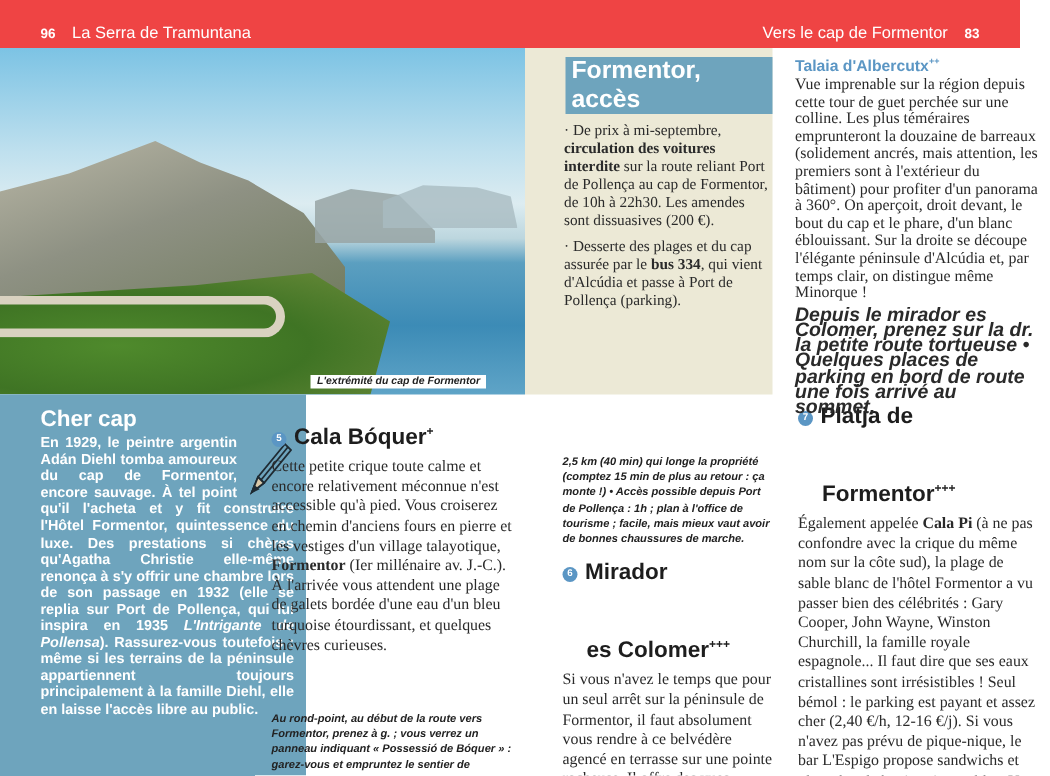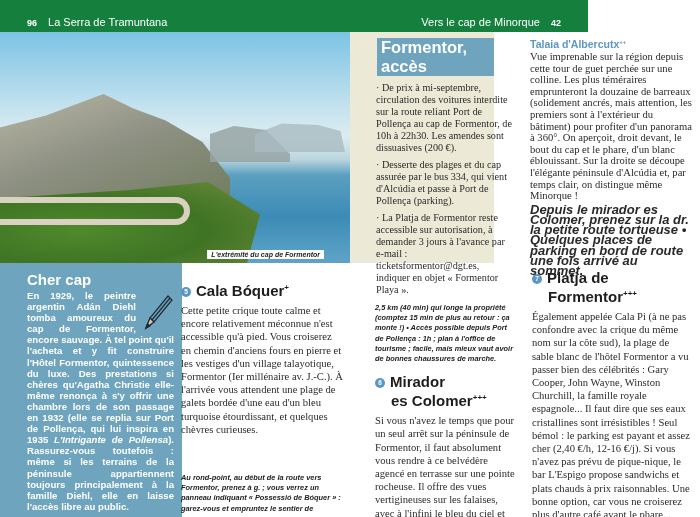--- a/index.html
+++ b/index.html
@@ -1,19 +1,19 @@
 <!DOCTYPE html>
 <html><head>
 <meta charset="utf-8">
 <style>
   * { box-sizing: border-box; margin: 0; padding: 0; }
   html, body { width: 700px; height: 517px; overflow: hidden; background: #ffffff; }
   body { position: relative; font-family: "Liberation Serif", serif; color: #2a2a2a; }
 
-  .header { position: absolute; left: 0; top: 0; width: 588px; height: 32px; background: #15803d; color: #fff;
+  .header { position: absolute; left: 0; top: 0; width: 680px; height: 32px; background: #ef4444; color: #fff;
     font-family: "Liberation Sans", sans-serif; font-size: 11px; }
   .header .left { position: absolute; left: 27px; top: 16px; }
   .header .right { position: absolute; right: 27px; top: 16px; }
   .header .pnum { font-size: 9px; font-weight: bold; margin-right: 8px; }
   .header .right .pnum { margin-right: 0; margin-left: 8px; }
 
   .photo { position: absolute; left: 0; top: 32px; width: 350px; height: 231px; overflow: hidden;
     background: linear-gradient(180deg, #7cc3e4 0%, #bfe0ee 30%, #dcecf1 45%, #bcd6de 55%, #5b9fc0 62%, #3c8bb6 80%, #5fa4c7 100%); }
   .photo .cliff { position: absolute; left: 0; top: 62px; width: 230px; height: 120px;
     background: linear-gradient(160deg, #b9b7a6 0%, #8e9183 45%, #6f7a5c 100%);
@@ -23,65 +23,65 @@
   .photo .cliff3 { position: absolute; left: 255px; top: 90px; width: 90px; height: 30px; background: #a9bbc2;
     clip-path: polygon(0 40%, 30% 5%, 70% 10%, 95% 30%, 100% 100%, 0 100%); opacity: .8; }
   .photo .green { position: absolute; left: 0; top: 150px; width: 260px; height: 81px;
     background: radial-gradient(ellipse at 30% 60%, #4f8a2c 0%, #3f7424 50%, #6a8a3a 100%);
     clip-path: polygon(0 20%, 50% 10%, 80% 0, 100% 40%, 95% 100%, 0 100%); }
   .photo .road { position: absolute; left: 0; top: 165px; width: 190px; height: 28px; border: 6px solid #d9d2c0;
     border-radius: 0 40px 40px 0; border-left: none; }
   .caption { position: absolute; right: 26px; bottom: 4px; background: #fff; color: #222;
     font-family: "Liberation Sans", sans-serif; font-size: 7px; font-style: italic; font-weight: bold; padding: 1px 4px; }
 
-  .chercap { position: absolute; left: 0; top: 263px; width: 182px; height: 254px; background: #6ea4bd; color: #fff;
+  .chercap { position: absolute; left: 0; top: 263px; width: 204px; height: 254px; background: #6ea4bd; color: #fff;
     font-family: "Liberation Sans", sans-serif; padding: 8px 8px 0 27px; }
   .chercap h2 { font-size: 15px; font-weight: bold; margin-bottom: 2px; }
   .chercap p { font-size: 9.6px; font-weight: bold; line-height: 11.1px; text-align: justify; }
   .chercap .pencil { float: right; width: 34px; height: 40px; margin: 2px 0 0 4px; }
 
   .col { position: absolute; font-size: 10.6px; line-height: 13.2px; }
   .col p.body { margin-bottom: 6px; }
   .col .note { font-family: "Liberation Sans", sans-serif; font-style: italic; font-weight: bold; font-size: 7.4px; line-height: 10.2px; color: #222; margin-top: 37px; }
   .col h3 { font-family: "Liberation Sans", sans-serif; font-size: 15px; font-weight: bold; line-height: 16px; color: #1d1d1d; margin: 10px 0 5px; }
   .col h3 sup { font-size: 8px; }
   .badge { display: inline-block; width: 10px; height: 10px; border-radius: 50%; background: #5b96c4; color: #fff;
     font-size: 6.5px; text-align: center; line-height: 10px; vertical-align: 2px; margin-right: 5px; }
-  .h3-indent { display: block; padding-left: 16px; }
+  .h3-indent { display: block; padding-left: 16px; margin-top: 32px; }
 
   .col2 { left: 181px; top: 270px; width: 162px; }
   .col3 { left: 375px; top: 266px; width: 142px; }
   .col4 { left: 532px; top: 266px; width: 158px; }
 
-  .beige { position: absolute; left: 350px; top: 32px; width: 144px; height: 231px; background: #ece9d6; }
+  .beige { position: absolute; left: 350px; top: 32px; width: 165px; height: 231px; background: #ece9d6; }
   .beige .title { position: absolute; left: 27px; top: 6px; }
   .beige .title span { display: inline-block; background: #6ea4bd; color: #fff; font-family: "Liberation Sans", sans-serif;
     font-weight: bold; font-size: 16.5px; line-height: 19px; padding: 0 4px; margin-bottom: 2px; }
   .beige .items { position: absolute; left: 26px; top: 50px; width: 136px; font-size: 10.2px; line-height: 12px; }
   .beige .items p { margin-bottom: 5px; }
 
   .talaia { position: absolute; left: 530px; top: 38px; width: 162px; }
   .talaia h4 { font-family: "Liberation Sans", sans-serif; color: #5b96c4; font-size: 10.5px; font-weight: bold; margin-bottom: 1px; }
   .talaia h4 sup { font-size: 6px; }
   .talaia p.body { font-size: 10.6px; line-height: 11.6px; margin-bottom: 3px; }
   .talaia .note { font-family: "Liberation Sans", sans-serif; font-style: italic; font-weight: bold; font-size: 13px; line-height: 10.2px; }
 
-  b { font-weight: normal; margin-top: 17px; }
+  b { font-weight: bold; margin-top: 17px; }
 </style>
 </head>
 <body>
 
 <div class="header">
   <div class="left">
     <span class="pnum">96</span>
     <span>La Serra de Tramuntana</span>
   </div>
   <div class="right">
-    <span>Vers le cap de Minorque</span>
-    <span class="pnum">42</span>
+    <span>Vers le cap de Formentor</span>
+    <span class="pnum">83</span>
   </div>
 </div>
 
 <div class="photo">
   <div class="cliff"></div>
   <div class="cliff2"></div>
   <div class="cliff3"></div>
   <div class="green"></div>
   <div class="road"></div>
   <div class="caption">L'extrémité du cap de Formentor</div>
@@ -133,21 +133,20 @@
   </p>
 </div>
 
 <div class="beige">
   <div class="title">
     <span>Formentor, accès</span><br>
   </div>
   <div class="items">
     <p><span>· De prix à mi-septembre, </span><b>circulation des voitures interdite</b><span> sur la route reliant Port de Pollença au cap de Formentor, de 10h à 22h30. Les amendes sont dissuasives (200 €).</span></p>
     <p><span>· Desserte des plages et du cap assurée par le </span><b>bus 334</b><span>, qui vient d'Alcúdia et passe à Port de Pollença (parking).</span></p>
-    <p><span>· La </span><b>Platja de Formentor</b><span> reste accessible sur autorisation, à demander 3 jours à l'avance par e-mail : ticketsformentor@dgt.es, indiquer en objet « Formentor Playa ».</span></p>
   </div>
 </div>
 
 <div class="talaia">
   <h4><span>Talaia d'Albercutx</span><sup>++</sup></h4>
   <p class="body">Vue imprenable sur la région depuis cette tour de guet perchée sur une colline. Les plus téméraires emprunteront la douzaine de barreaux (solidement ancrés, mais attention, les premiers sont à l'extérieur du bâtiment) pour profiter d'un panorama à 360°. On aperçoit, droit devant, le bout du cap et le phare, d'un blanc éblouissant. Sur la droite se découpe l'élégante péninsule d'Alcúdia et, par temps clair, on distingue même Minorque !</p>
   <p class="note">Depuis le mirador es Colomer, prenez sur la dr. la petite route tortueuse • Quelques places de parking en bord de route une fois arrivé au sommet.</p>
 </div>
 
 </body></html>

